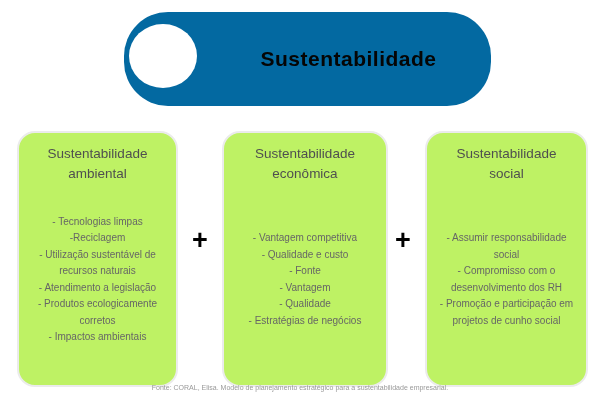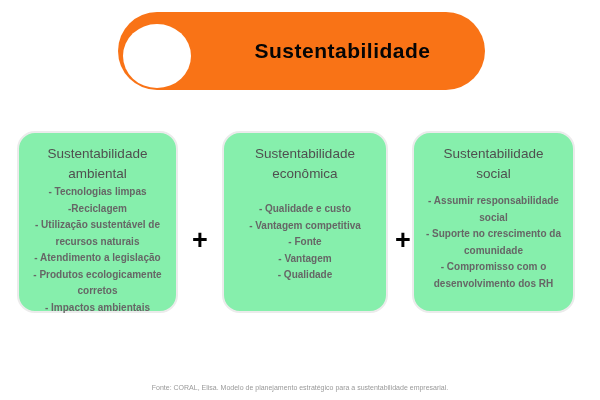--- a/index.html
+++ b/index.html
@@ -11,25 +11,25 @@
     height: 400px;
     position: relative;
     overflow: hidden;
     background: #ffffff;
     font-family: "Liberation Sans", "DejaVu Sans", sans-serif;
   }
 
   
   .header-pill {
     position: absolute;
-    left: 118px;
+    left: 124px;
     top: 12px;
     width: 367px;
-    height: 78px;
-    background: #f97316;
+    height: 94px;
+    background: #0369a1;
     border-radius: 44px;
   }
   .header-circle {
     position: absolute;
     left: 5px;
     top: 12px;
     width: 68px;
     height: 64px;
     border-radius: 50%;
     background: #ffffff;
@@ -48,31 +48,31 @@
     font-weight: 700;
     line-height: 34px;
     color: #050505;
     letter-spacing: 0.5px;
   }
 
   
   .card {
     position: absolute;
     top: 131px;
-    height: 182px;
-    background: #86efac;
+    height: 256px;
+    background: #bef264;
     border: 2px solid #ebebeb;
     border-radius: 18px;
     box-sizing: border-box;
     display: flex;
     flex-direction: column;
   }
   .card-ambiental { left: 17px;  width: 161px; }
   .card-economica { left: 222px; width: 166px; }
-  .card-social    { left: 412px; width: 163px; }
+  .card-social    { left: 425px; width: 163px; }
 
   .card-title {
     margin-top: 11px;
     padding: 0 14px;
     text-align: center;
     font-size: 13.5px;
     line-height: 20px;
     color: #4f4f4f;
   }
   .card-body {
@@ -87,21 +87,20 @@
     color: #666666;
   }
   .card-body li {
     list-style: none;
     margin: 0;
     padding: 0;
   }
   .card-body ul {
     margin: 0;
     padding: 0;
-    font-weight: bold;
   }
 
   
   .plus {
     position: absolute;
     top: 226px;
     width: 26px;
     height: 28px;
     display: flex;
     align-items: center;
@@ -147,35 +146,36 @@
     </ul>
   </div>
 </div>
 
 <div class="plus plus-1">+</div>
 
 <div class="card card-economica">
   <div class="card-title">Sustentabilidade econômica</div>
   <div class="card-body">
     <ul>
+      <li>- Vantagem competitiva</li>
       <li>- Qualidade e custo</li>
-      <li>- Vantagem competitiva</li>
       <li>- Fonte</li>
       <li>- Vantagem</li>
       <li>- Qualidade</li>
+      <li>- Estratégias de negócios</li>
     </ul>
   </div>
 </div>
 
 <div class="plus plus-2">+</div>
 
 <div class="card card-social">
   <div class="card-title">Sustentabilidade social</div>
   <div class="card-body">
     <ul>
       <li>- Assumir responsabilidade social</li>
-      <li>- Suporte no crescimento da comunidade</li>
       <li>- Compromisso com o desenvolvimento dos RH</li>
+      <li>- Promoção e participação em projetos de cunho social</li>
     </ul>
   </div>
 </div>
 
 <div class="footer-source">Fonte: CORAL, Elisa. Modelo de planejamento estratégico para a sustentabilidade empresarial.</div>
 
 </body></html>

